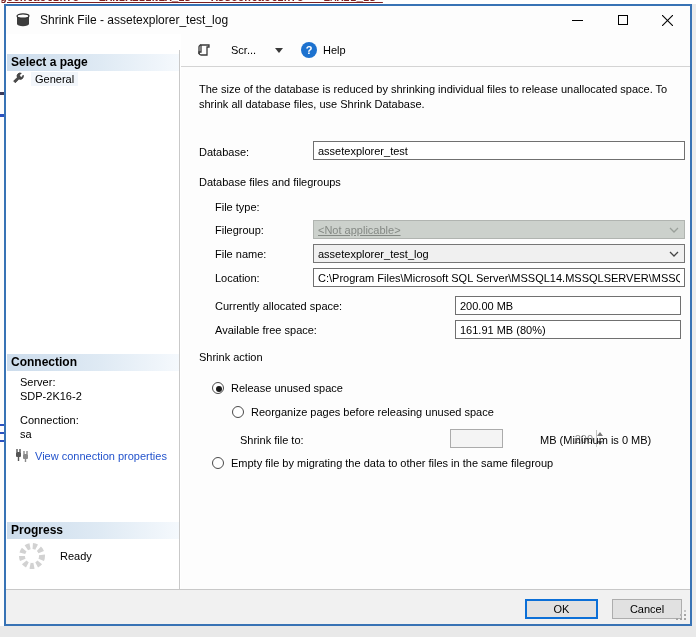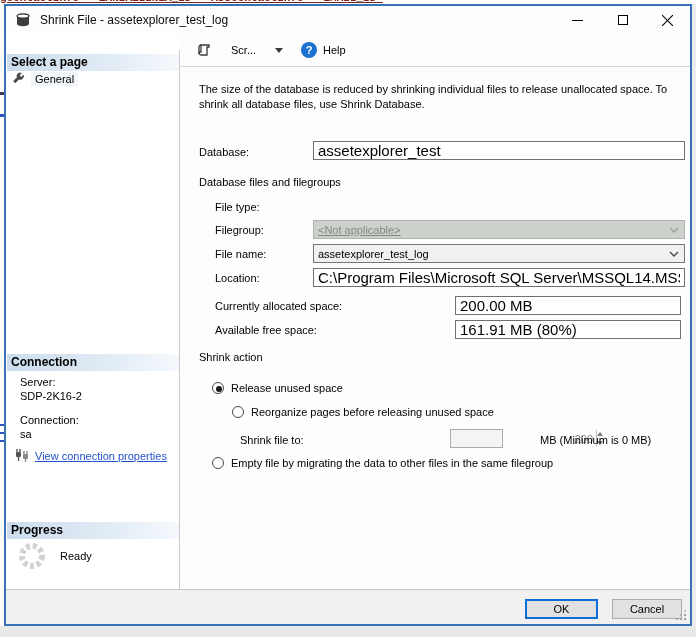--- a/index.html
+++ b/index.html
@@ -41,37 +41,37 @@
     background:linear-gradient(to right,#ccdcec 0%,#dfeaf4 55%,#f5f9fd 100%); }
   .hdr-select { top:4px; }
   .hdr-conn { top:304px; }
   .hdr-prog { top:472px; }
   .page-item { position:absolute; left:5px; top:21px; height:16px; display:flex; align-items:center; }
   .page-item .lbl { margin-left:6px; padding:1px 4px; background:#f2f6fb; }
   .conn-line { position:absolute; left:14px; white-space:nowrap; }
   .y-server-l { top:326px; } .y-server-v { top:340px; }
   .y-conn-l { top:364px; } .y-conn-v { top:378px; }
   .link-row { position:absolute; left:8px; top:398px; display:flex; align-items:center; }
-  .link-row a { margin-left:5px; color:#2353cc; text-decoration:underline; cursor:pointer; }
+  .link-row a { margin-left:5px; color:#2353cc; cursor:pointer; }
   .prog-row { position:absolute; left:12px; top:492px; display:flex; align-items:center; }
   .prog-row .ready { margin-left:14px; }
 
   .main { position:absolute; left:175px; top:0; right:0; bottom:0; background:#fdfdfd; }
   .toolbar { position:absolute; left:0; top:0; right:0; height:33px; border-bottom:1px solid #d4d4d4;
     display:flex; align-items:center; }
   .tool-script { margin-left:12px; display:flex; align-items:center; gap:19px; padding:3px 4px; cursor:default; }
   .tool-help { margin-left:10px; display:flex; align-items:center; gap:6px; padding:3px 4px; cursor:default; }
   .help-badge { width:16px; height:16px; border-radius:50%; background:#1d72cf; color:#fff;
     font-weight:bold; font-size:11px; display:flex; align-items:center; justify-content:center; }
 
   .desc { position:absolute; left:18px; top:48px; width:484px; line-height:15px; }
 
   .flabel { position:absolute; white-space:nowrap; }
   .field { position:absolute; height:19px; border:1px solid #707070; background:#fff;
-    font-family:inherit; font-size:15px; color:#000; padding:0 4px; }
+    font-family:inherit; font-size:11px; color:#000; padding:0 4px; }
   input.field { outline:none; }
   .combo { position:absolute; height:19px; border:1px solid #767676; background:#f0f0f0;
     display:flex; align-items:center; padding-left:4px; }
   .combo .chev { position:absolute; right:5px; top:6px; }
   .combo.disabled { background:#ccd1cc; border-color:#b0b4b0; color:#848984;text-decoration:underline; }
 
   .x-lab1 { left:18px; } .x-lab2 { left:34px; }
   .row-db-l { top:112px; }
   .row-files { top:142px; }
   .row-ft { top:167px; } .row-fg { top:190px; } .row-fn { top:214px; } .row-loc { top:238px; }

